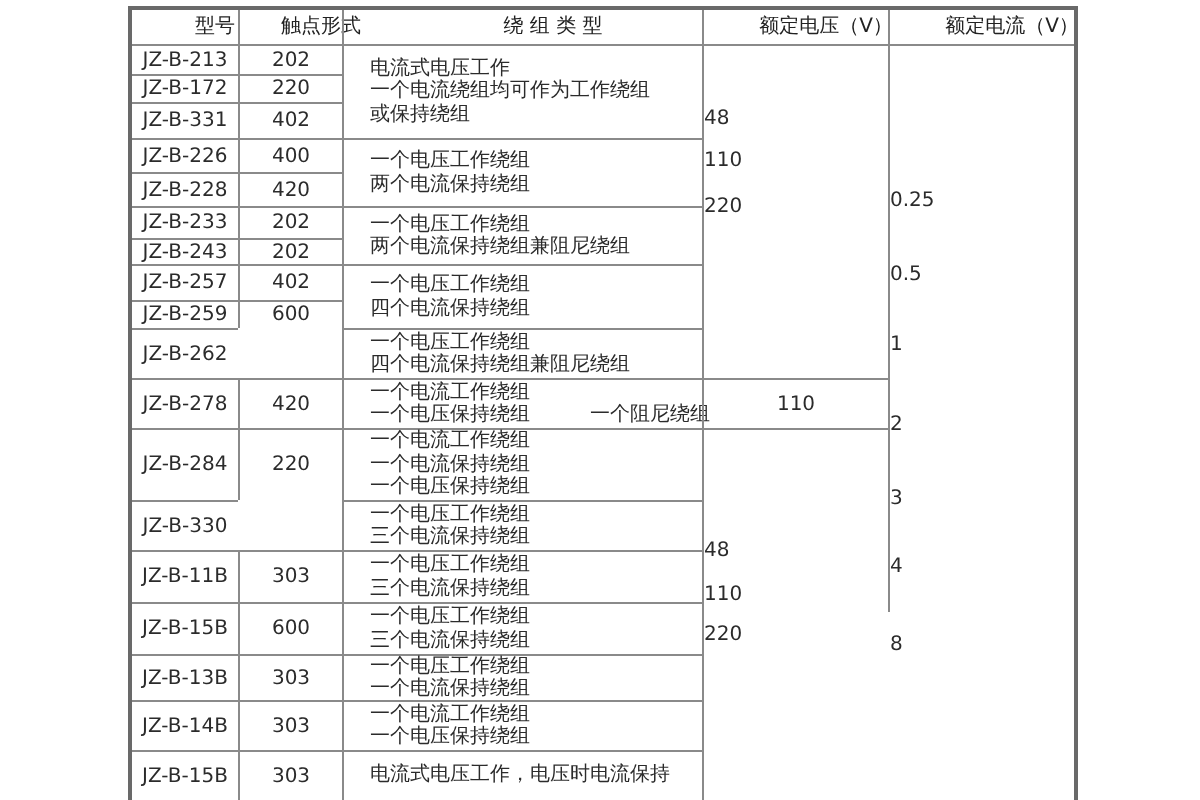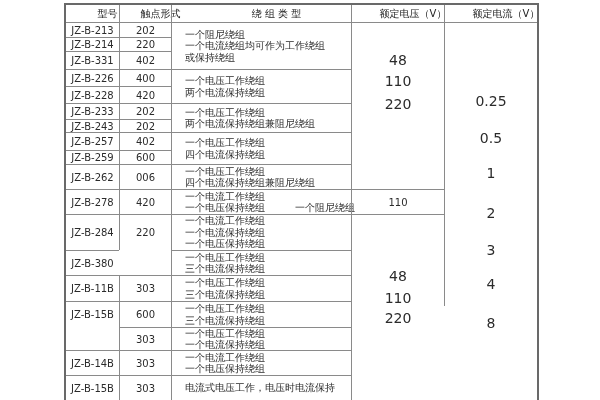--- a/index.html
+++ b/index.html
@@ -28,73 +28,73 @@
   .c3{left:285px;width:93px;}
   .c4{left:378px;width:93px;}
   
   .wind{
     flex-direction:column;align-items:flex-start;justify-content:center;
     padding-left:13px;font-size:10px;line-height:11.5px;
   }
   
   .valcell{display:block;}
   .valcell span{
-    position:absolute;left:0;width:100%;text-align:center;
-    font-size:14px;line-height:12px;
+    position:absolute;left:0;width:100%;
+    font-size:10px;line-height:12px;
   }
 </style>
 </head>
 <body>
 
 <div class="spec-table">
 
   <div class="cell hdr c0 noleft notop" style="top:0;height:17px">型号</div>
   <div class="cell hdr c1 notop" style="top:0;height:17px">触点形式</div>
   <div class="cell hdr c2 notop" style="top:0;height:17px">绕  组  类  型</div>
   <div class="cell hdr c3 notop" style="top:0;height:17px">额定电压（V）</div>
   <div class="cell hdr c4 notop" style="top:0;height:17px">额定电流（V）</div>
 
   <div class="cell c0 noleft" style="top:17px;height:15px">JZ-B-213</div>
-  <div class="cell c0 noleft" style="top:32px;height:14px">JZ-B-214</div>
+  <div class="cell c0 noleft" style="top:32px;height:14px">JZ-B-172</div>
   <div class="cell c0 noleft" style="top:46px;height:18px">JZ-B-331</div>
   <div class="cell c0 noleft" style="top:64px;height:17px">JZ-B-226</div>
   <div class="cell c0 noleft" style="top:81px;height:17px">JZ-B-228</div>
   <div class="cell c0 noleft" style="top:98px;height:16px">JZ-B-233</div>
   <div class="cell c0 noleft" style="top:114px;height:13px">JZ-B-243</div>
   <div class="cell c0 noleft" style="top:127px;height:18px">JZ-B-257</div>
   <div class="cell c0 noleft" style="top:145px;height:14px">JZ-B-259</div>
   <div class="cell c0 noleft" style="top:159px;height:25px">JZ-B-262</div>
   <div class="cell c0 noleft" style="top:184px;height:25px">JZ-B-278</div>
   <div class="cell c0 noleft" style="top:209px;height:36px">JZ-B-284</div>
-  <div class="cell c0 noleft" style="top:245px;height:25px">JZ-B-380</div>
+  <div class="cell c0 noleft" style="top:245px;height:25px">JZ-B-330</div>
   <div class="cell c0 noleft" style="top:270px;height:26px">JZ-B-11B</div>
   <div class="cell c0 noleft" style="top:296px;height:26px">JZ-B-15B</div>
+  <div class="cell c0 noleft" style="top:322px;height:23px">JZ-B-13B</div>
   <div class="cell c0 noleft" style="top:345px;height:25px">JZ-B-14B</div>
   <div class="cell c0 noleft" style="top:370px;height:25px">JZ-B-15B</div>
 
   <div class="cell c1" style="top:17px;height:15px">202</div>
   <div class="cell c1" style="top:32px;height:14px">220</div>
   <div class="cell c1" style="top:46px;height:18px">402</div>
   <div class="cell c1" style="top:64px;height:17px">400</div>
   <div class="cell c1" style="top:81px;height:17px">420</div>
   <div class="cell c1" style="top:98px;height:16px">202</div>
   <div class="cell c1" style="top:114px;height:13px">202</div>
   <div class="cell c1" style="top:127px;height:18px">402</div>
   <div class="cell c1" style="top:145px;height:14px">600</div>
-  <div class="cell c1" style="top:159px;height:25px">006</div>
   <div class="cell c1" style="top:184px;height:25px">420</div>
   <div class="cell c1" style="top:209px;height:36px">220</div>
   <div class="cell c1" style="top:270px;height:26px">303</div>
   <div class="cell c1" style="top:296px;height:26px">600</div>
   <div class="cell c1" style="top:322px;height:23px">303</div>
   <div class="cell c1" style="top:345px;height:25px">303</div>
   <div class="cell c1" style="top:370px;height:25px">303</div>
 
   <div class="cell c2 wind" style="top:17px;height:47px">
-    <div>一个阻尼绕组</div>
+    <div>电流式电压工作</div>
     <div>一个电流绕组均可作为工作绕组</div>
     <div>或保持绕组</div>
   </div>
   <div class="cell c2 wind" style="top:64px;height:34px">
     <div>一个电压工作绕组</div>
     <div>两个电流保持绕组</div>
   </div>
   <div class="cell c2 wind" style="top:98px;height:29px">
     <div>一个电压工作绕组</div>
     <div>两个电流保持绕组兼阻尼绕组</div>

